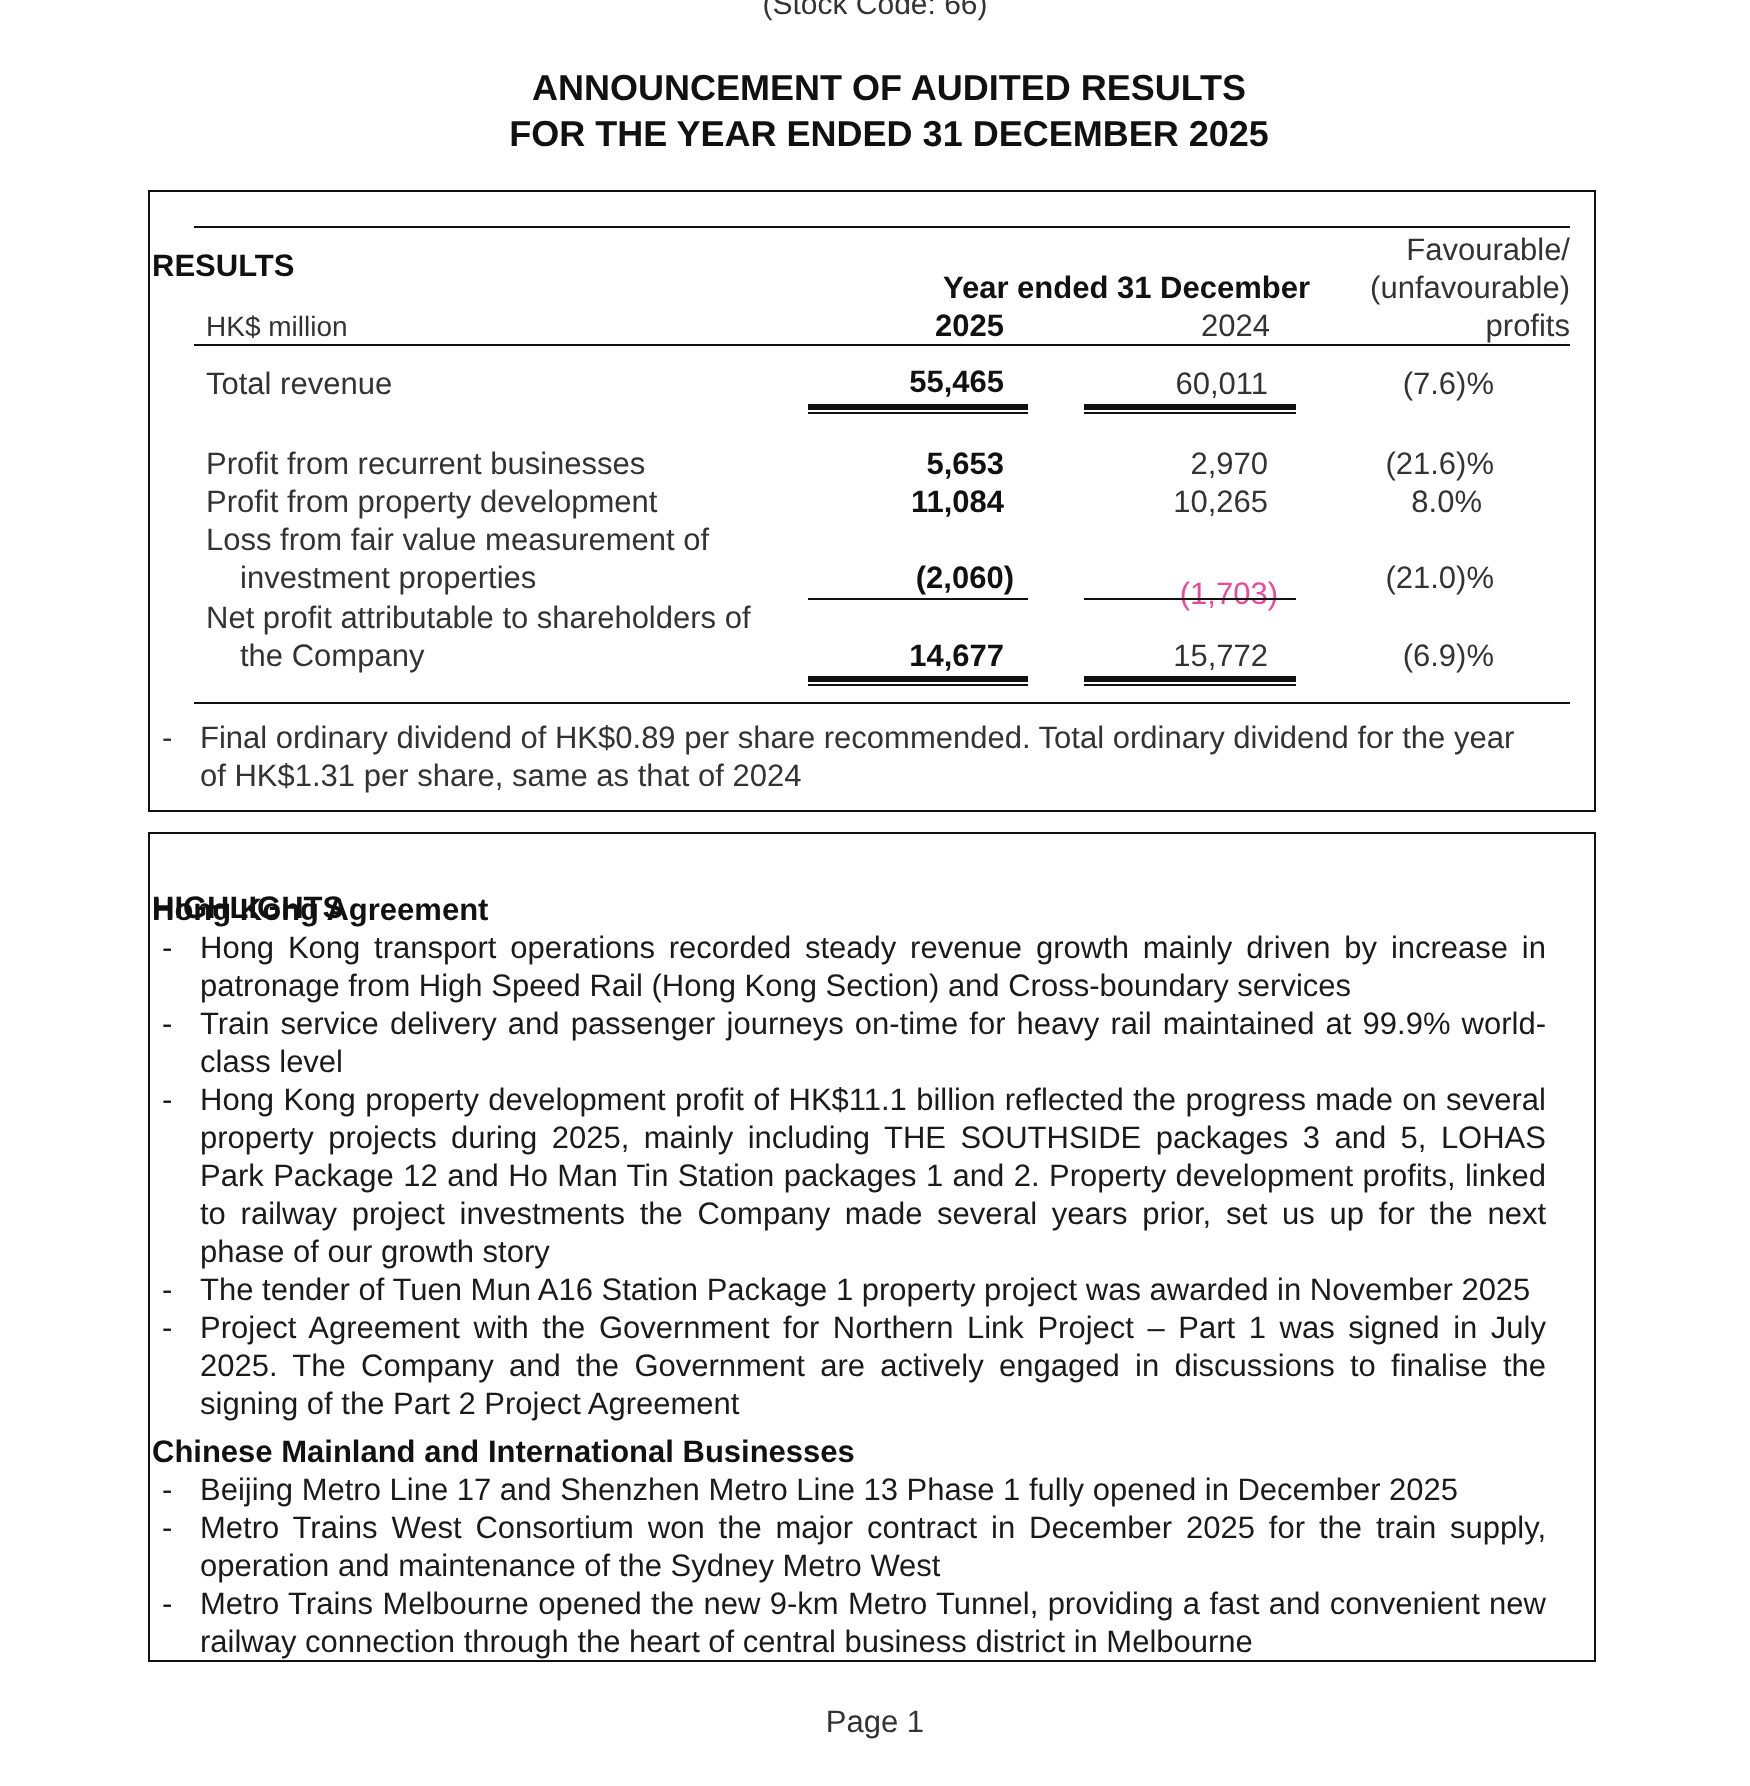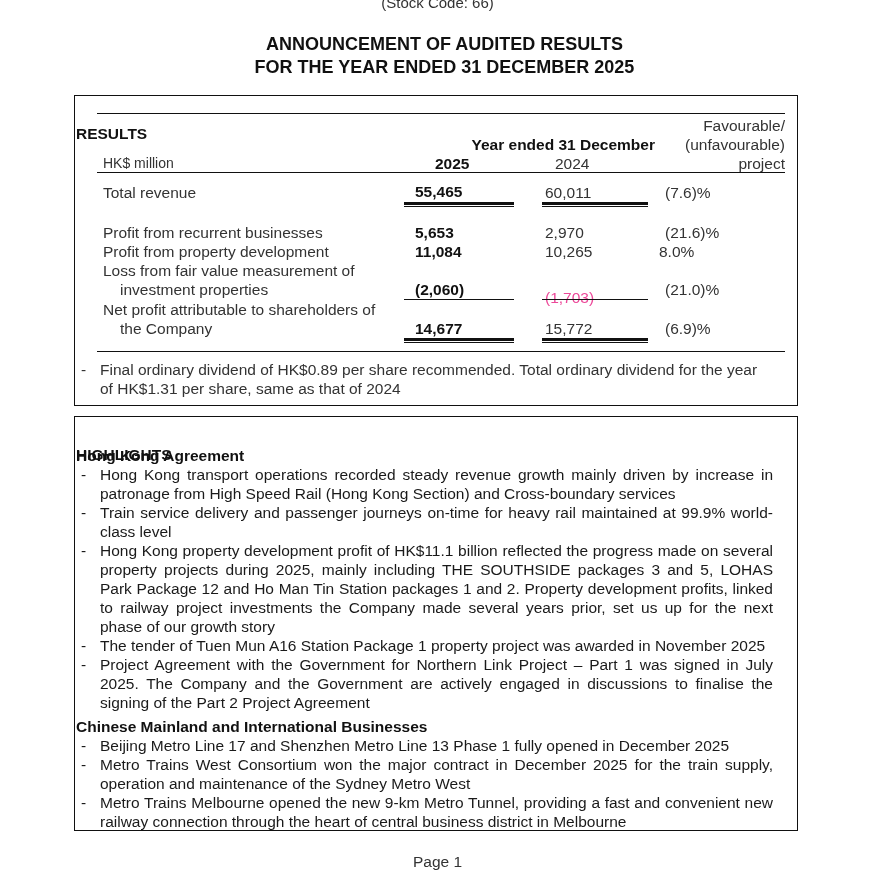--- a/index.html
+++ b/index.html
@@ -20,21 +20,21 @@
       border: 1px solid #111; box-sizing: border-box;
     }
     #results-box { top: 95px; height: 311px; }
     #highlights-box { top: 416px; height: 415px; }
     .box-heading {
       position: absolute; left: 1px; top: 0px;
       font-size: 15.5px; font-weight: bold; color: #111; margin-top: 29px;
     }
     .abs { position: absolute; white-space: nowrap; font-size: 15.5px; line-height: 19px; }
     .b { font-weight: bold; color: #111; }
-    .r { text-align: left; }
+    .r { text-align: right; }
     .c { text-align: right; }
     .line { position: absolute; background: #111; height: 1px; }
     .dline { position: absolute; height: 5px; border-top: 3px solid #111; border-bottom: 1px solid #111; box-sizing: border-box; }
     .bullet {
       position: absolute; left: 6px; font-size: 15.5px; line-height: 19px;
     }
     .btext {
       position: absolute; left: 25px; width: 673px; font-size: 15.5px; line-height: 19px;
       text-align: justify;
     }
@@ -55,21 +55,21 @@
 
 <div class="box" id="results-box">
   <div class="box-heading">RESULTS</div>
 
   <div class="abs" style="left:28px; top:58px; font-size:14px; color:#333;">HK$ million</div>
   <div class="abs b c" style="left:340px; top:39px; width:240px;">Year ended 31 December</div>
   <div class="abs b r" style="left:360px; top:58px; width:67px;">2025</div>
   <div class="abs r" style="left:480px; top:58px; width:80px; color:#333;">2024</div>
   <div class="abs c" style="left:590px; top:20px; width:120px; color:#333;">Favourable/</div>
   <div class="abs c" style="left:590px; top:39px; width:120px; color:#333;">(unfavourable)</div>
-  <div class="abs c" style="left:590px; top:58px; width:120px; color:#333;">project</div>
+  <div class="abs c" style="left:590px; top:58px; width:120px; color:#333;">profits</div>
   <div class="line" style="left:22px; top:17px; width:688px;"></div>
   <div class="line" style="left:22px; top:76px; width:688px;"></div>
 
   <div>
     <div class="abs" style="left:28px; top:87px; color:#333;">Total revenue</div>
     <div class="abs b r" style="left:340px; top:86px; width:87px;">55,465</div>
     <div class="abs r" style="left:470px; top:87px; width:89px; color:#333;">60,011</div>
     <div class="abs r" style="left:590px; top:87px; width:82px; color:#333;">(7.6)%</div>
   </div>
   <div class="dline" style="left:329px; top:106px; width:110px;"></div>

